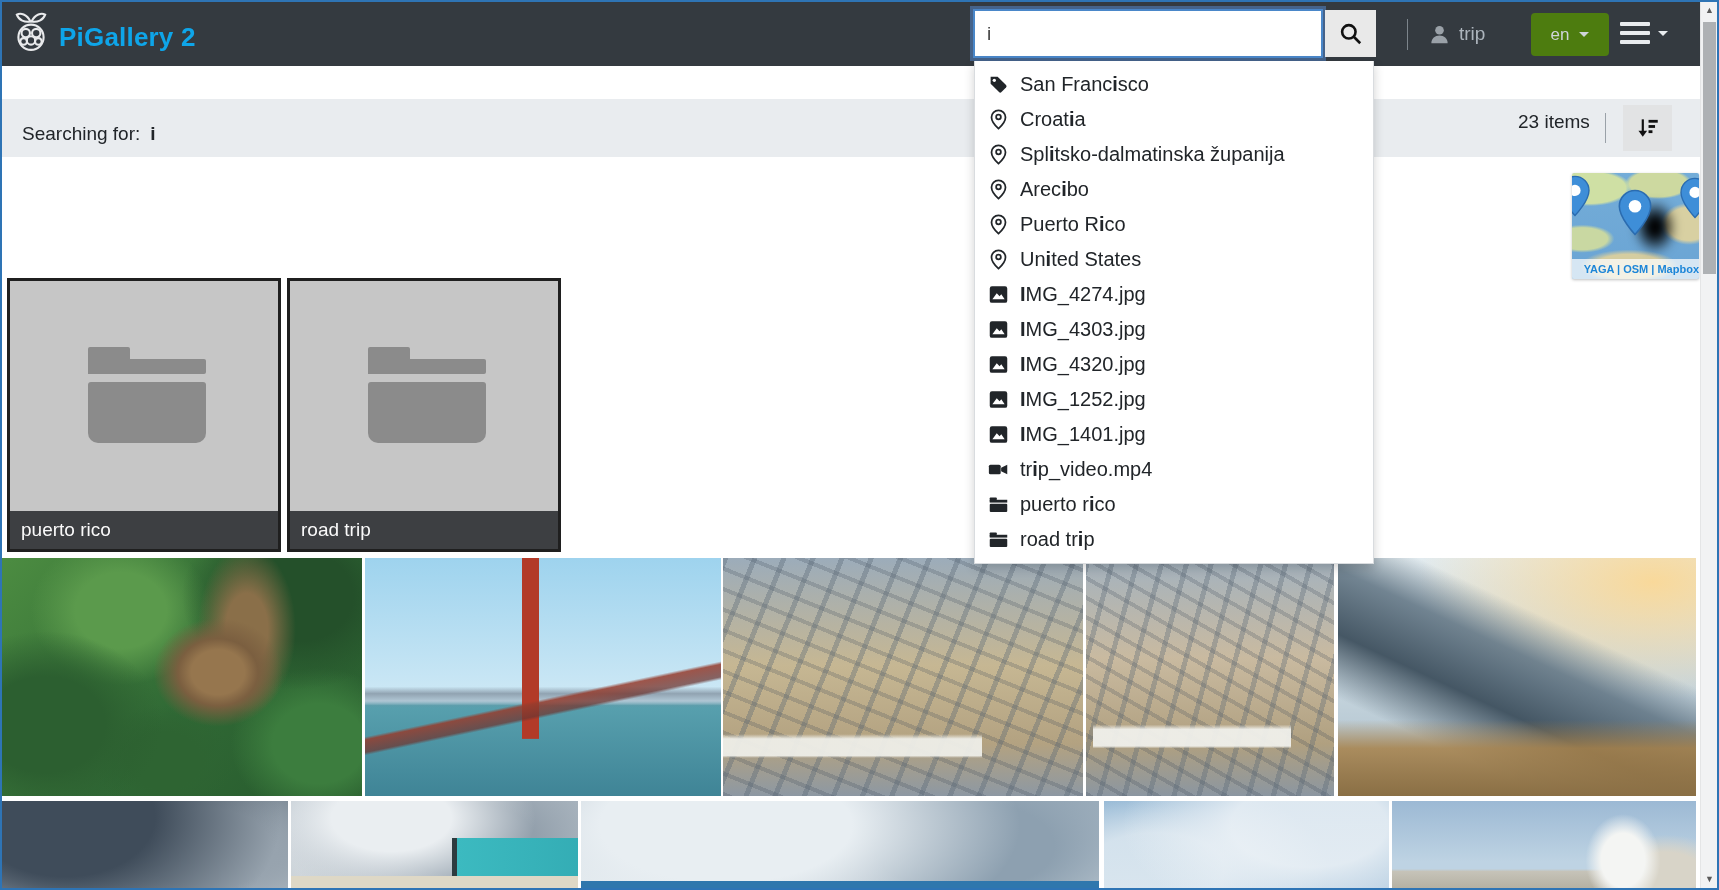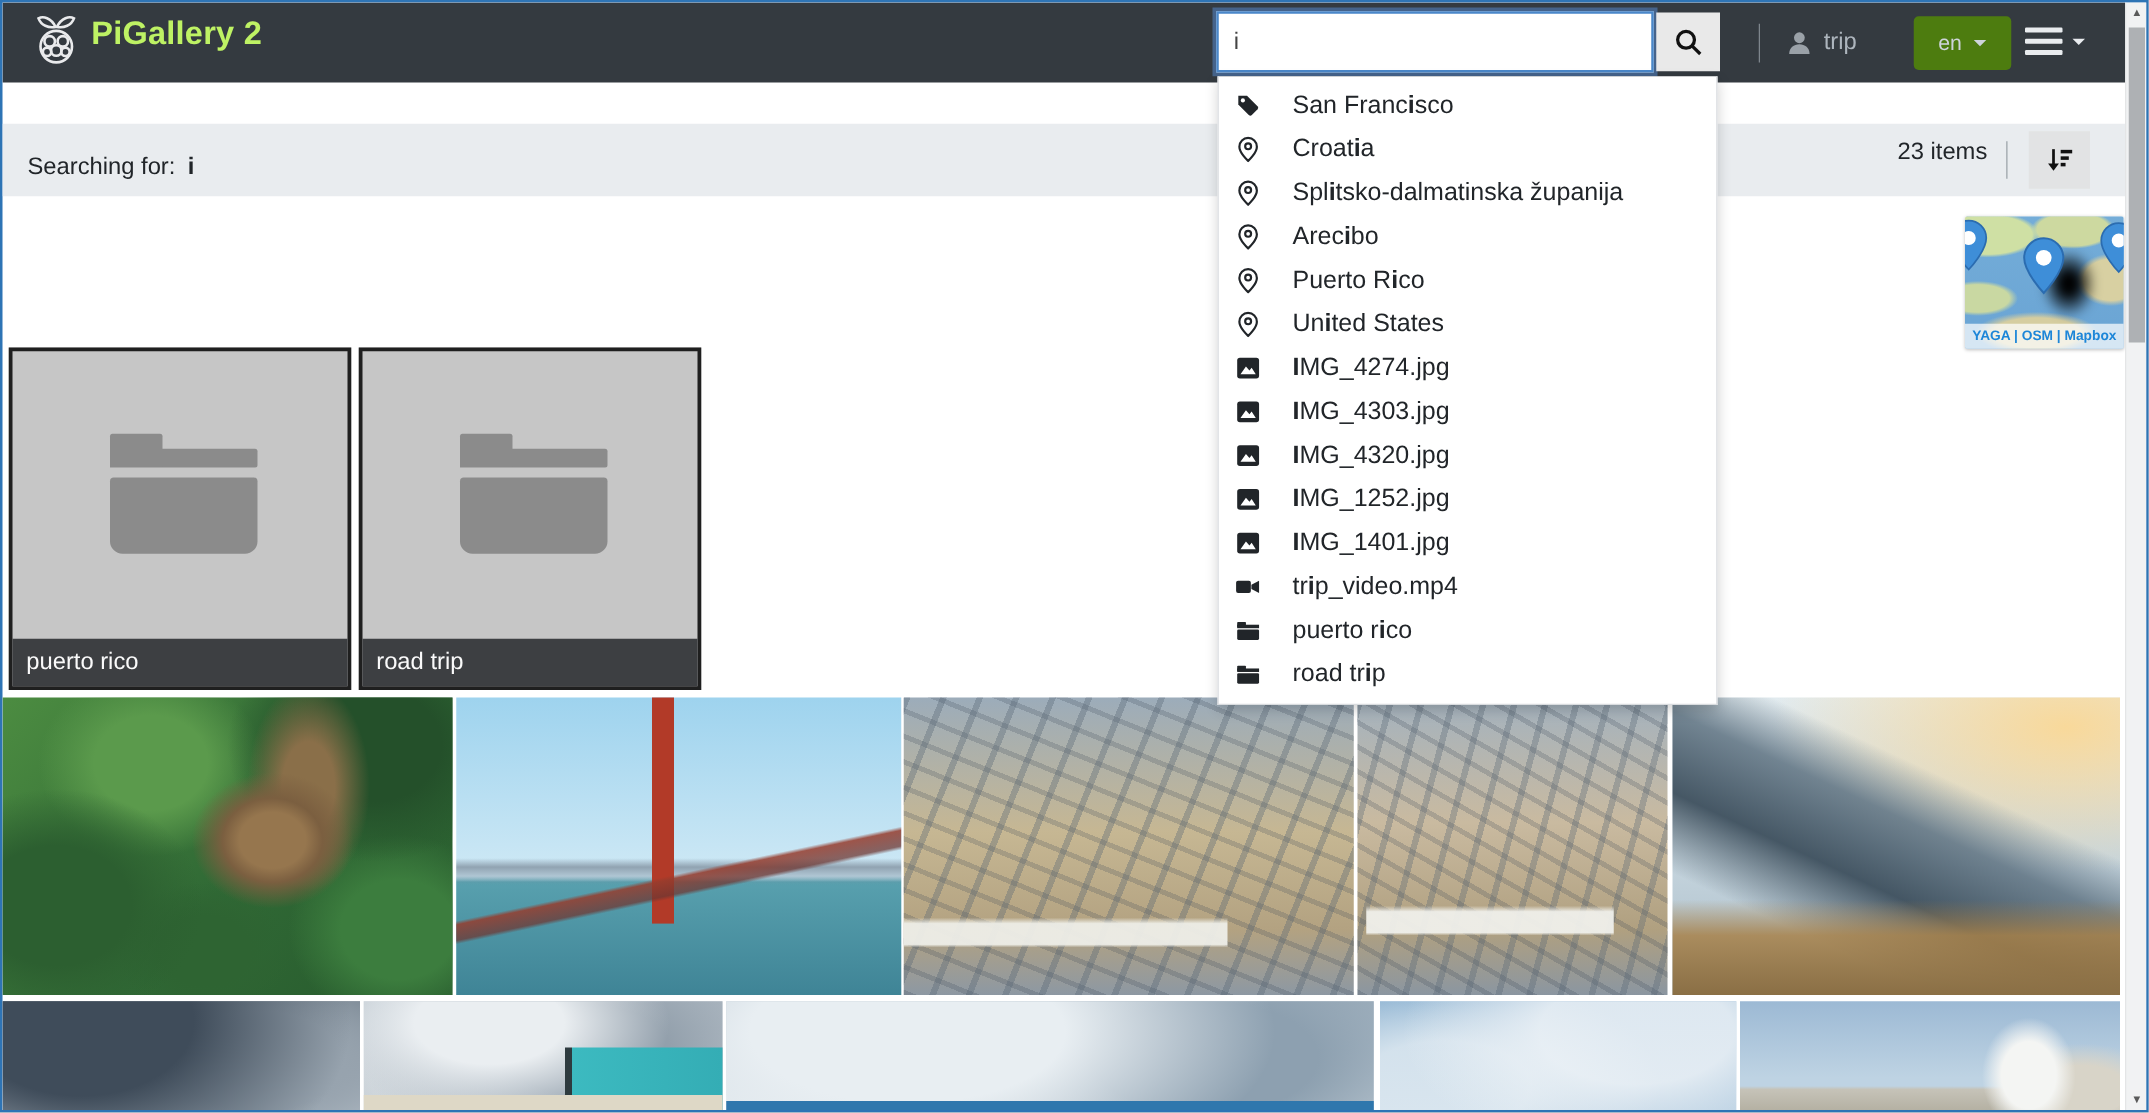--- a/index.html
+++ b/index.html
@@ -4,21 +4,21 @@
 <style>
   * { box-sizing: border-box; margin: 0; padding: 0; }
   body { background:#888; font-family:"Liberation Sans", sans-serif; }
   #frame {
     position:relative; width:1719px; height:890px; margin:0 auto;
     background:#fff; border:2px solid #2e74b5; overflow:hidden;
   }
 
   
   .navbar { position:absolute; left:0; top:0; width:1698px; height:64px; background:#343a40; z-index:30; }
-  .brand { position:absolute; left:24px; top:9px; display:flex; align-items:flex-start; gap:9px; color:#bef264; cursor:pointer; }
+  .brand { position:absolute; left:10px; top:9px; display:flex; align-items:flex-end; gap:9px; color:#0ea5e9; cursor:pointer; }
   .brand-text { font-size:26px; font-weight:bold; letter-spacing:.2px; }
   .search-input {
     position:absolute; left:971px; top:7px; width:350px; height:49px;
     border:2px solid #4a87c9; box-shadow:0 0 0 3px rgba(90,150,230,.45);
     background:#fff; font-size:19px; color:#444; padding:0 12px;
     font-family:"Liberation Sans", sans-serif; outline:none;
   }
   .search-btn {
     position:absolute; left:1323px; top:8px; width:51px; height:47px;
     background:#e9e9e9; border:none; cursor:pointer; display:flex; align-items:center; justify-content:center;
@@ -43,39 +43,39 @@
   .item-count { position:absolute; left:1516px; top:0; height:45px; display:flex; align-items:center; font-size:19px; color:#212529; }
   .count-divider { position:absolute; left:1603px; top:14px; width:1px; height:30px; background:#9aa1a8; }
   .sort-btn { position:absolute; left:1621px; top:6px; width:49px; height:46px; background:#e2e3e4; border:none; cursor:pointer; display:flex; align-items:center; justify-content:center; }
 
   
   .sugg-panel {
     position:absolute; left:972px; top:59px; width:400px; z-index:50;
     background:#fff; border:1px solid #d9dcdf; border-top:none;
     box-shadow:0 4px 10px rgba(0,0,0,.18); padding:6px 0;
   }
-  .sugg-item { height:35px; display:flex; align-items:center; gap:25px; padding:0 13px; font-size:20px; color:#212529; cursor:pointer; white-space:nowrap; }
+  .sugg-item { height:35px; display:flex; align-items:center; gap:11px; padding:0 13px; font-size:20px; color:#212529; cursor:pointer; white-space:nowrap; }
   .sugg-item .s-ico { width:21px; height:21px; flex:0 0 21px; display:flex; align-items:center; justify-content:center; }
   .sugg-item b { font-weight:bold; }
 
   
   .map-thumb {
     position:absolute; left:1570px; top:171px; width:127px; height:106px; z-index:8; cursor:pointer;
     overflow:hidden; border-radius:2px; box-shadow:0 1px 3px rgba(0,0,0,.25);
     background:
       radial-gradient(60px 26px at 14% 14%, #cfe0a4 0 60%, transparent 70%),
       radial-gradient(48px 22px at 68% 10%, #cdd9a0 0 60%, transparent 70%),
       radial-gradient(40px 30px at 92% 48%, #d8d0a2 0 55%, transparent 70%),
       radial-gradient(46px 20px at 8% 62%, #c9d8a2 0 55%, transparent 70%),
       radial-gradient(70px 24px at 45% 88%, #d5cda0 0 50%, transparent 70%),
       linear-gradient(#74add8, #6aa4d4);
   }
   .map-shadow { position:absolute; left:62px; top:28px; width:42px; height:52px; background:radial-gradient(#000 20%, rgba(0,0,0,.55) 45%, transparent 75%); filter:blur(4px); }
   .map-pin { position:absolute; }
-  .map-attrib { position:absolute; left:0; right:0; bottom:0; height:20px; background:rgba(255,255,255,.72); color:#1d86d8; font-size:11px; font-weight:bold; text-align:center; line-height:20px; }
+  .map-attrib { position:absolute; left:0; right:0; bottom:0; height:20px; background:rgba(255,255,255,.72); color:#1d86d8; font-size:11px; font-weight:bold; text-align:right; line-height:20px; }
 
   
   .folder-card {
     position:absolute; top:276px; width:274px; height:274px;
     background:#c6c6c6; border:3px solid #1f1f1f; cursor:pointer;
   }
   .folder-card.f0 { left:5px; } .folder-card.f1 { left:285px; }
   .folder-glyph { position:absolute; left:78px; top:66px; width:118px; height:100px; }
   .folder-glyph .tab  { position:absolute; left:0; top:0; width:42px; height:26px; background:#8b8b8b; border-radius:2px 2px 0 0; }
   .folder-glyph .bar  { position:absolute; left:0; top:12px; width:118px; height:15px; background:#8b8b8b; border-radius:0 2px 2px 0; }

